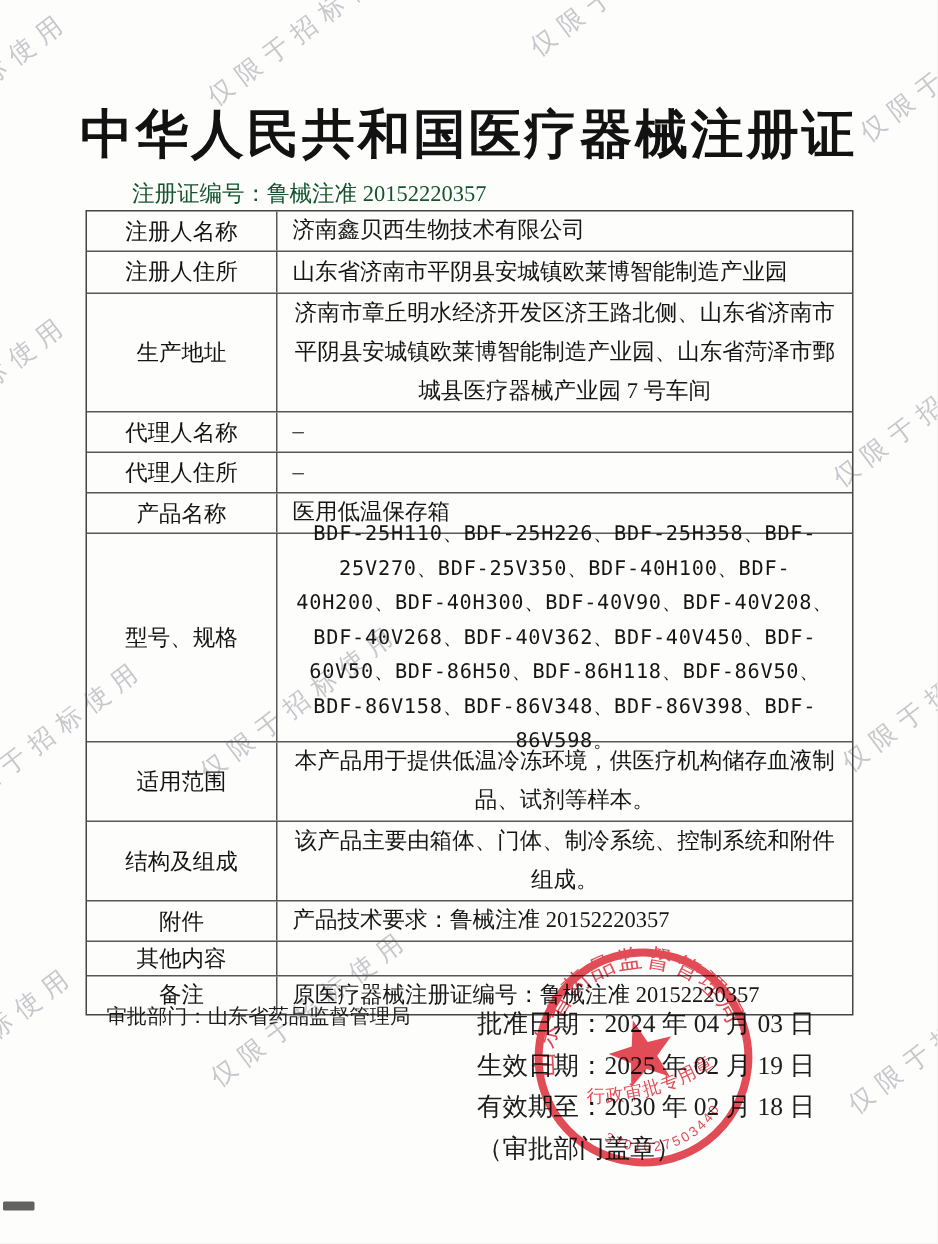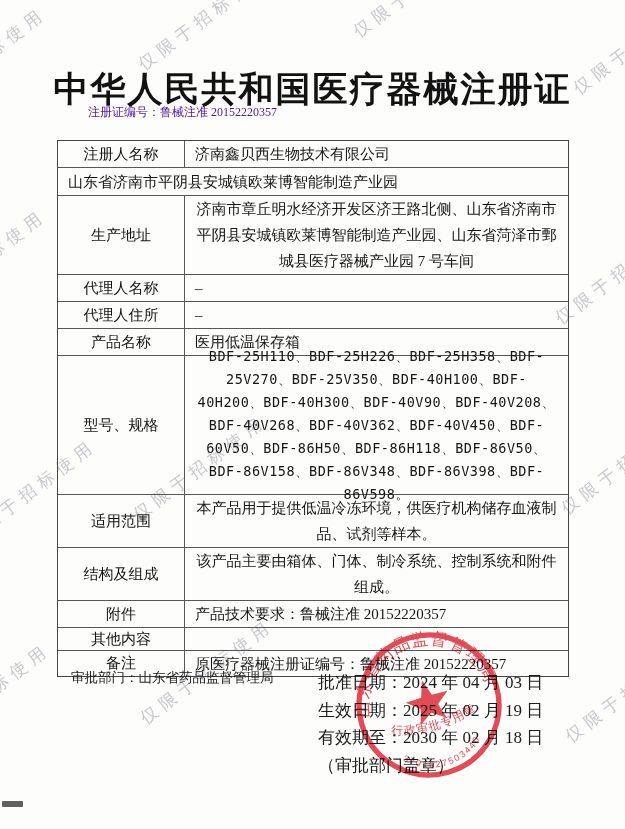--- a/index.html
+++ b/index.html
@@ -15,21 +15,21 @@
     font-size:17px;letter-spacing:6px;color:#c7c7cd;
     transform:translate(-50%,-50%) rotate(-37deg);
     user-select:none;pointer-events:none;
   }
   
   .title{
     position:absolute;left:0;top:66px;width:100%;text-align:center;
     font-family:"Liberation Sans", sans-serif;
     font-weight:900;font-size:35px;letter-spacing:2px;color:#121212;
   }
-  .certno{position:absolute;left:88px;top:104px;font-size:12px;color:#4c1d95;}
+  .certno{position:absolute;left:88px;top:120px;font-size:15px;color:#14532d;}
   
   .cert-table{
     position:absolute;left:57px;top:140px;width:510px;
     border:1.6px solid #454545;background:transparent;
   }
   .trow{display:flex;border-bottom:1px solid #575757;}
   .trow:last-child{border-bottom:none;}
   .cell-label{
     width:126px;flex:0 0 126px;border-right:1px solid #575757;
     display:flex;align-items:center;justify-content:center;
@@ -84,20 +84,21 @@
   <div class="certno"><span>注册证编号：</span><span>鲁械注准 20152220357</span></div>
 
   <div class="cert-table">
     <div class="trow r1">
       <div class="cell-label">注册人名称</div>
       <div class="cell-value">
           <span>济南鑫贝西生物技术有限公司</span>
         </div>
     </div>
     <div class="trow r2">
+      <div class="cell-label">注册人住所</div>
       <div class="cell-value">
           <span>山东省济南市平阴县安城镇欧莱博智能制造产业园</span>
         </div>
     </div>
     <div class="trow r3">
       <div class="cell-label">生产地址</div>
       <div class="cell-value">
           <span>济南市章丘明水经济开发区济王路北侧、山东省济南市平阴县安城镇欧莱博智能制造产业园、山东省菏泽市鄄城县医疗器械产业园 7 号车间</span>
         </div>
     </div>

